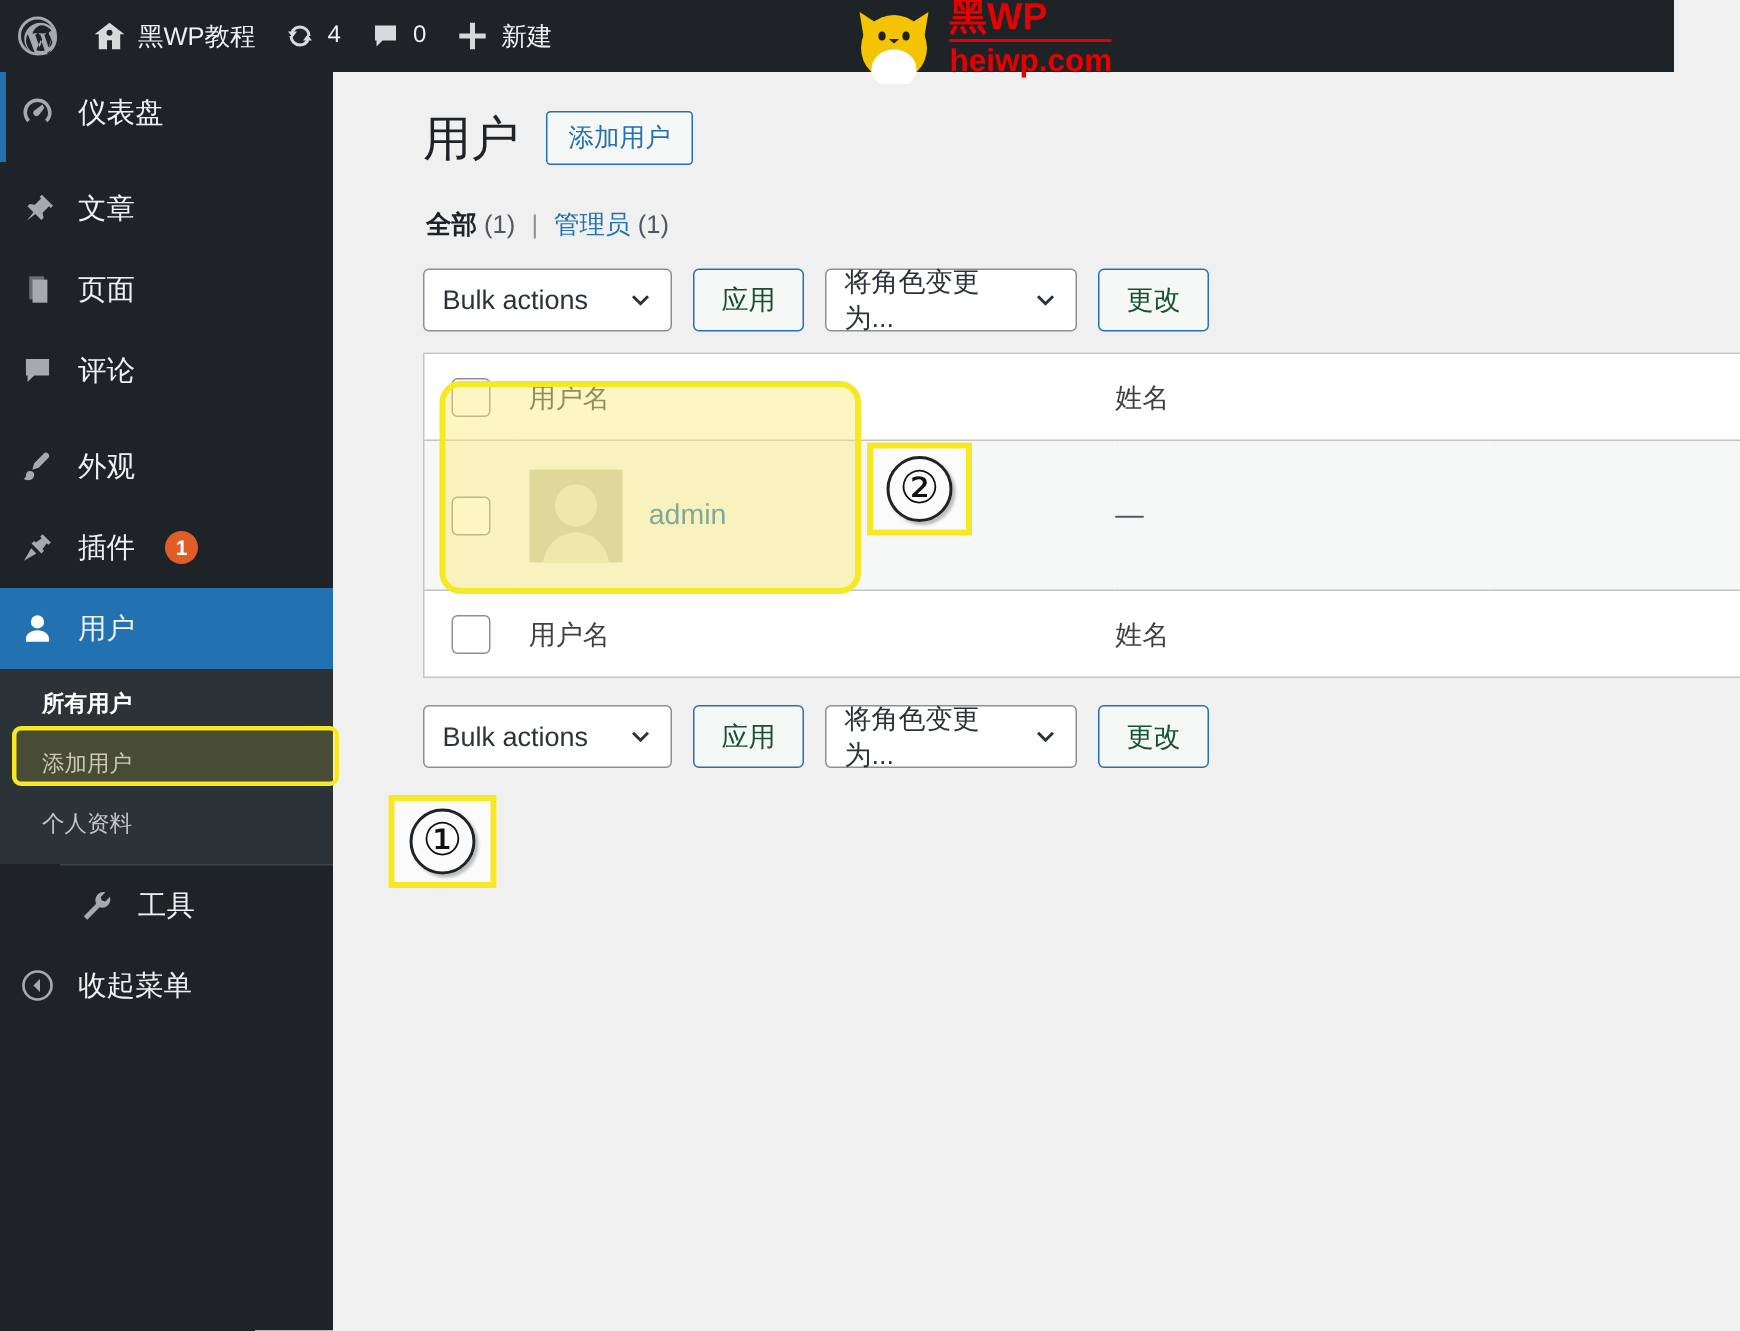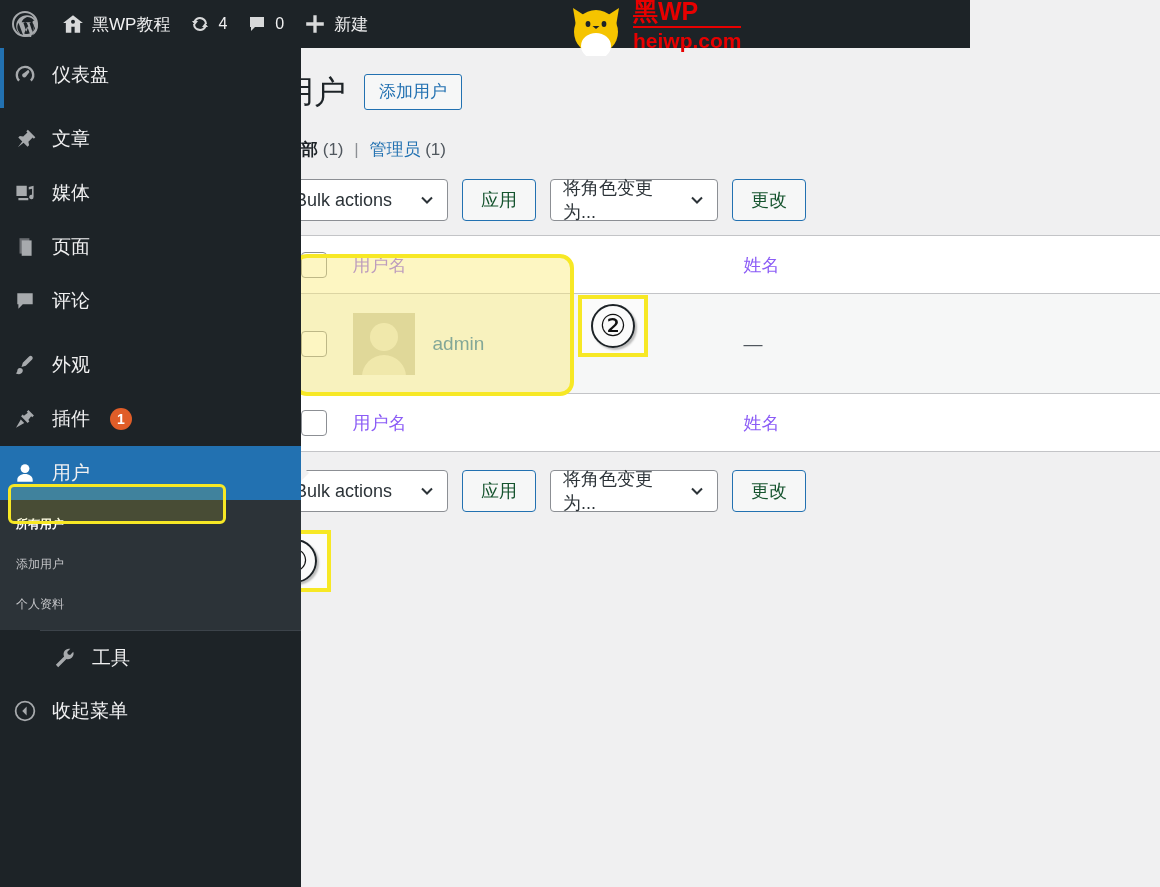--- a/index.html
+++ b/index.html
@@ -7,21 +7,21 @@
   body {
     width: 1160px; height: 887px;
     font-family: "Liberation Sans", "DejaVu Sans", sans-serif;
     background: #f0f0f1;
     overflow: hidden;
     position: relative;
   }
 
   
   #adminbar {
-    position: absolute; top:0; left:0; width:970px; height:48px;
+    position: absolute; top:0; left:0; width:1116px; height:48px;
     background:#1d2327; color:#f0f0f1;
     display:flex; align-items:center; z-index:40;
   }
   .ab-item {
     display:flex; align-items:center; height:48px;
     padding:0 10px; color:#c3c4c7; font-size:17px; gap:8px;
     white-space:nowrap;
   }
   .ab-item .ab-label { color:#f0f0f1; font-size:17px; }
   .ab-count { color:#f0f0f1; font-size:16px; }
@@ -38,21 +38,21 @@
   
   #watermark { position:absolute; left:568px; top:0px; z-index:60; pointer-events:none; }
   .wm-cat { position:absolute; left:0px; top:4px; width:56px; height:52px; }
   .wm-text { position:absolute; left:65px; top:-2px; width:110px; text-align:left; }
   .wm-top { color:#e80000; font-size:25px; font-weight:bold; line-height:26px; letter-spacing:0px; }
   .wm-rule { height:2px; background:#e80000; width:108px; margin:2px 0 1px 0; }
   .wm-bot { color:#e80000; font-size:21px; font-weight:bold; line-height:24px; }
 
   
   #sidebar {
-    position:absolute; left:0; top:48px; width:301px; height:839px;
+    position:absolute; left:0; top:48px; width:222px; height:839px;
     background:#1d2327; z-index:30;
   }
   .menu-item {
     display:flex; align-items:center; height:54px; padding-left:10px;
     color:#f0f0f1; font-size:19px; position:relative; gap:12px;
   }
   .menu-item .mi-icon { width:30px; display:flex; justify-content:center; align-items:center; color:#a7aaad; }
   .menu-item .mi-label { color:#f0f0f1; }
   .menu-item.current { background:#2271b1; }
   .menu-item.current .mi-icon { color:#fff; }
@@ -66,21 +66,21 @@
   }
   .menu-sep { height:10px; }
   .badge {
     display:inline-flex; align-items:center; justify-content:center;
     min-width:22px; height:22px; border-radius:11px; background:#d63638;
     color:#fff; font-size:14px; font-weight:bold; margin-left:8px; padding:0 6px;
     background:#e05d28;
   }
   .submenu { background:#2c3338; padding:4px 0 6px 0; }
   .submenu-item {
-    display:block; padding:6px 0 6px 16px; color:#c3c4c7; font-size:12px; line-height:28px;
+    display:block; padding:6px 0 6px 28px; color:#c3c4c7; font-size:15px; line-height:28px;
   }
   .submenu-item.current { color:#fff; font-weight:bold; }
   #allusers-hl {
     position:absolute; left:8px; top:484px; width:218px; height:40px;
     border:3px solid #f7e825; border-radius:6px; background:rgba(247,232,37,0.14);
     z-index:33; pointer-events:none;
   }
   .menu-bottom { border-top:1px solid #3c434a;margin-left:40px; }
   .collapse { color:#f0f0f1; }
 
@@ -124,21 +124,21 @@
   
   table.users {
     margin-top:14px; border-collapse:collapse; background:#fff;
     width:1000px; border:1px solid #c3c4c7; border-left:1px solid #c3c4c7;
     table-layout:fixed;
   }
   table.users th, table.users td {
     border-top:1px solid #c3c4c7; text-align:left; vertical-align:middle;
     font-weight:400; color:#2c3338;
   }
-  table.users thead th, table.users tfoot th { font-size:18px; color:#8b5cf6;margin-top:32px; }
+  table.users thead th, table.users tfoot th { font-size:18px; color:#404040;margin-top:32px; }
   col.c-cb { width:60px; }
   col.c-user { width:400px; }
   col.c-name { width:250px; }
   col.c-email { width:290px; }
   .cb-cell { padding:10px 0 10px 18px; }
   .cbx {
     width:26px; height:26px; border:1px solid #8c8f94; border-radius:4px;
     background:#fff; display:block;
   }
   th.col-username, td.col-username { padding-left:10px; }
@@ -255,28 +255,20 @@
 
   <div class="menu-item">
     <span class="mi-icon">
       <svg class="icn" width="22" height="22" viewBox="0 0 20 20" fill="currentColor">
         <path d="M12.6 1.6l-1.4 1.4 1 1-3.8 3.8-3.1-.6-1.4 1.4 3.6 3.6-4 5.2 5.2-4 3.6 3.6 1.4-1.4-.6-3.1L17 8.7l1 1 1.4-1.4-6.8-6.7z"></path>
       </svg>
     </span>
     <span class="mi-label">文章</span>
   </div>
 
-  <div class="menu-item">
-    <span class="mi-icon">
-      <svg class="icn" width="22" height="22" viewBox="0 0 20 20" fill="currentColor">
-        <path d="M2.2 3.4h9.4v9.4H2.2zM13.4 4.5l4.4-1.1v10.2a2 2 0 11-1.4-1.9V6.1l-3 .8zM4 14.6h9v2H4z"></path>
-      </svg>
-    </span>
-    <span class="mi-label">媒体</span>
-  </div>
 
   <div class="menu-item">
     <span class="mi-icon">
       <svg class="icn" width="22" height="22" viewBox="0 0 20 20" fill="currentColor">
         <path d="M5 2h9v14H5z" opacity="0.55"></path>
         <path d="M7 4h9v14H7z"></path>
       </svg>
     </span>
     <span class="mi-label">页面</span>
   </div>

